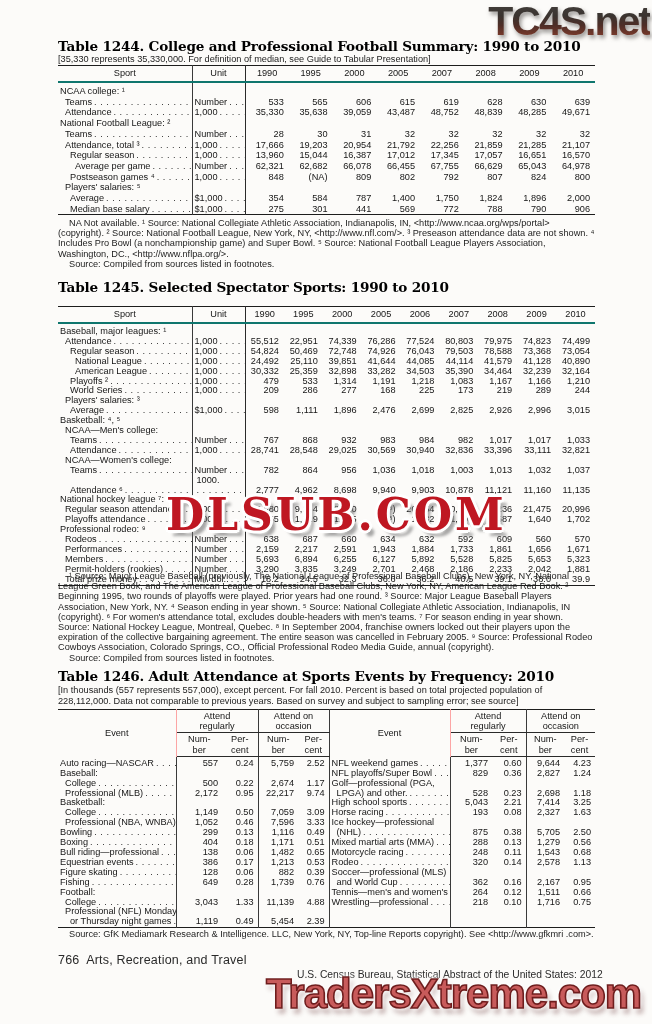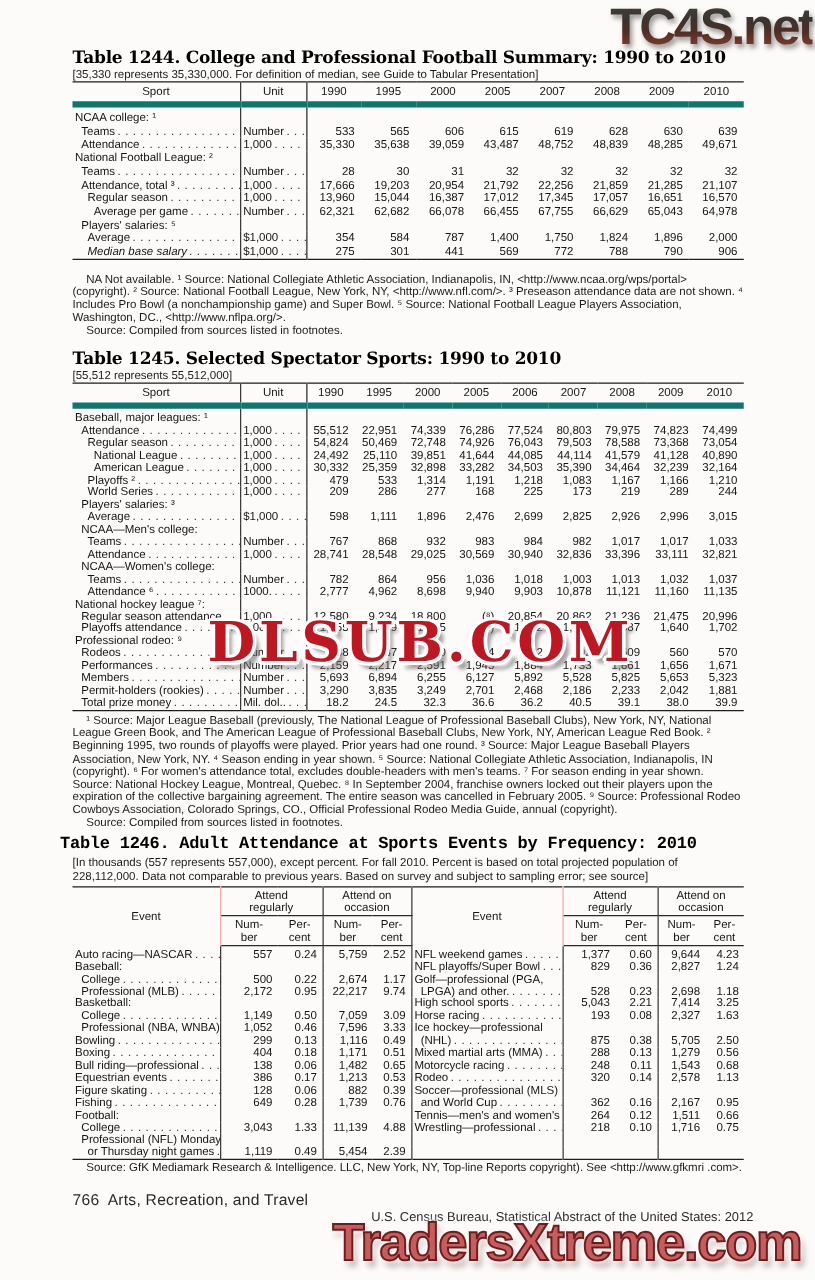--- a/index.html
+++ b/index.html
@@ -12,21 +12,21 @@
              color:#000;letter-spacing:-0.2px;white-space:nowrap;}
   .headnote{font-size:9.2px;color:#1c1c1c;line-height:10.6px;width:537px;}
   .fnblock{font-size:9.2px;line-height:10.2px;width:537px;color:#1c1c1c;}
   .fnblock p{margin:0;text-indent:11px;}
 
   
   table.stat{border-collapse:collapse;table-layout:fixed;width:537px;
              border-top:1.5px solid #1d1d1d;border-bottom:1.5px solid #1d1d1d;
              font-size:9.2px;}
   table.stat th{font-weight:normal;text-align:center;vertical-align:middle;
-                border-bottom:5px solid #0f766e;padding:2px 0 3px 0;}
+                border-bottom:2px solid #0f766e;padding:2px 0 3px 0;}
   table.stat .c-sport{border-right:1px solid #3a3a3a;}
   table.stat .c-unitcol{border-right:1.5px solid #2a2a2a;}
   table.stat td{padding:0;vertical-align:bottom;}
   table.stat td.val{text-align:right;padding-right:5px;white-space:nowrap;}
   .lblbox{display:flex;align-items:baseline;overflow:hidden;}
   .lblbox .lt{white-space:nowrap;}
   .ldr{flex:1;min-width:6px;overflow:hidden;white-space:nowrap;color:#2b2b2b;margin-left:2px;}
   .ldr::after{content:" . . . . . . . . . . . . . . . . . . . . . . . . . . . . . . . . . . . .";letter-spacing:0.5px;}
   #t1244 table.stat td{line-height:10.7px;}
   #t1245 table.stat td{line-height:9.9px;}
@@ -263,20 +263,42 @@
             <td class="val">62,682</td>
             <td class="val">66,078</td>
             <td class="val">66,455</td>
             <td class="val">67,755</td>
             <td class="val">66,629</td>
             <td class="val">65,043</td>
             <td class="val">64,978</td>
           </tr>
           <tr>
             <td class="c-sport">
+              <div class="lblbox" style="padding-left: 12px;">
+                <span class="lt">Postseason games ⁴</span>
+                <span class="ldr"></span>
+              </div>
+            </td>
+            <td class="c-unitcol">
+              <div class="lblbox" style="padding-left: 2px;">
+                <span class="lt">1,000</span>
+                <span class="ldr"></span>
+              </div>
+            </td>
+            <td class="val">848</td>
+            <td class="val">(NA)</td>
+            <td class="val">809</td>
+            <td class="val">802</td>
+            <td class="val">792</td>
+            <td class="val">807</td>
+            <td class="val">824</td>
+            <td class="val">800</td>
+          </tr>
+          <tr>
+            <td class="c-sport">
               <div class="lblbox" style="padding-left: 7px;">
                 <span class="lt">Players' salaries: ⁵</span>
               </div>
             </td>
             <td class="c-unitcol"></td>
             <td class="val"></td>
             <td class="val"></td>
             <td class="val"></td>
             <td class="val"></td>
             <td class="val"></td>
@@ -301,21 +323,21 @@
             <td class="val">584</td>
             <td class="val">787</td>
             <td class="val">1,400</td>
             <td class="val">1,750</td>
             <td class="val">1,824</td>
             <td class="val">1,896</td>
             <td class="val">2,000</td>
           </tr>
           <tr>
             <td class="c-sport">
-              <div class="lblbox" style="padding-left: 12px; font-style: italic;">
+              <div class="lblbox" style="padding-left: 12px;">
                 <span class="lt">Median base salary</span>
                 <span class="ldr"></span>
               </div>
             </td>
             <td class="c-unitcol">
               <div class="lblbox" style="padding-left: 2px;">
                 <span class="lt">$1,000</span>
                 <span class="ldr"></span>
               </div>
             </td>
@@ -330,21 +352,20 @@
           </tr>
         </tbody>
       </table>
     </div>
   <div class="abs fnblock" style="left:58px;top:218px;">
     <p>NA Not available. ¹ Source: National Collegiate Athletic Association, Indianapolis, IN, &lt;http://www.ncaa.org/wps/portal&gt; (copyright). ² Source: National Football League, New York, NY, &lt;http://www.nfl.com/&gt;. ³ Preseason attendance data are not shown. ⁴ Includes Pro Bowl (a nonchampionship game) and Super Bowl. ⁵ Source: National Football League Players Association, Washington, DC., &lt;http://www.nflpa.org/&gt;.</p>
     <p>Source: Compiled from sources listed in footnotes.</p>
   </div>
 
   <div class="abs tbl-title" style="left:58px;top:279px;">Table 1245. Selected Spectator Sports: 1990 to 2010</div>
-  <div class="abs headnote" style="left:58px;top:295px;">[55,512 represents 55,512,000]</div>
   <div class="abs" id="t1245" style="left:58px;top:306px;">
       <table class="stat">
         <colgroup>
           <col style="width: 134px;">
           <col style="width: 53px;">
           <col>
           <col>
           <col>
           <col>
           <col>
@@ -559,20 +580,37 @@
             <td class="val">1,896</td>
             <td class="val">2,476</td>
             <td class="val">2,699</td>
             <td class="val">2,825</td>
             <td class="val">2,926</td>
             <td class="val">2,996</td>
             <td class="val">3,015</td>
           </tr>
           <tr>
             <td class="c-sport">
+              <div class="lblbox" style="padding-left: 2px;">
+                <span class="lt">Basketball: ⁴, ⁵</span>
+              </div>
+            </td>
+            <td class="c-unitcol"></td>
+            <td class="val"></td>
+            <td class="val"></td>
+            <td class="val"></td>
+            <td class="val"></td>
+            <td class="val"></td>
+            <td class="val"></td>
+            <td class="val"></td>
+            <td class="val"></td>
+            <td class="val"></td>
+          </tr>
+          <tr>
+            <td class="c-sport">
               <div class="lblbox" style="padding-left: 7px;">
                 <span class="lt">NCAA—Men's college:</span>
               </div>
             </td>
             <td class="c-unitcol"></td>
             <td class="val"></td>
             <td class="val"></td>
             <td class="val"></td>
             <td class="val"></td>
             <td class="val"></td>
@@ -668,21 +706,21 @@
             <td class="val">1,037</td>
           </tr>
           <tr>
             <td class="c-sport">
               <div class="lblbox" style="padding-left: 12px;">
                 <span class="lt">Attendance ⁶</span>
                 <span class="ldr"></span>
               </div>
             </td>
             <td class="c-unitcol">
-              <div class="lblbox" style="padding-left: 2px;">
+              <div class="lblbox" style="padding-left: 2px; flex-direction: column;">
                 <span class="lt">1000.</span>
                 <span class="ldr"></span>
               </div>
             </td>
             <td class="val">2,777</td>
             <td class="val">4,962</td>
             <td class="val">8,698</td>
             <td class="val">9,940</td>
             <td class="val">9,903</td>
             <td class="val">10,878</td>
@@ -886,21 +924,21 @@
             <td class="val">39.9</td>
           </tr>
         </tbody>
       </table>
     </div>
   <div class="abs fnblock" style="left:58px;top:571px;">
     <p>¹ Source: Major League Baseball (previously, The National League of Professional Baseball Clubs), New York, NY, National League Green Book, and The American League of Professional Baseball Clubs, New York, NY, American League Red Book. ² Beginning 1995, two rounds of playoffs were played. Prior years had one round. ³ Source: Major League Baseball Players Association, New York, NY. ⁴ Season ending in year shown. ⁵ Source: National Collegiate Athletic Association, Indianapolis, IN (copyright). ⁶ For women's attendance total, excludes double-headers with men's teams. ⁷ For season ending in year shown. Source: National Hockey League, Montreal, Quebec. ⁸ In September 2004, franchise owners locked out their players upon the expiration of the collective  bargaining agreement. The entire season was cancelled in February 2005. ⁹ Source: Professional Rodeo Cowboys Association, Colorado Springs, CO., Official Professional Rodeo Media Guide, annual (copyright).</p>
     <p>Source: Compiled from sources listed in footnotes.</p>
   </div>
 
-  <div class="abs tbl-title" style="left:48px;top:668px;font-family:Liberation Mono, monospace;">Table 1246. Adult Attendance at Sports Events by Frequency: 2010</div>
+  <div class="abs tbl-title" style="left:58px;top:668px;">Table 1246. Adult Attendance at Sports Events by Frequency: 2010</div>
   <div class="abs headnote" style="left:58px;top:685px;">[In thousands (557 represents 557,000), except percent. For fall 2010. Percent is based on total projected population of 228,112,000. Data not comparable to previous years. Based on survey and subject to sampling error; see source]</div>
 
   <div class="abs" style="left:58px;top:709px;">
     <table class="freq">
       <colgroup>
         <col style="width:118px">
           <col style="width:46px">
           <col style="width:36px">
           <col style="width:40px">
           <col style="width:31px">

